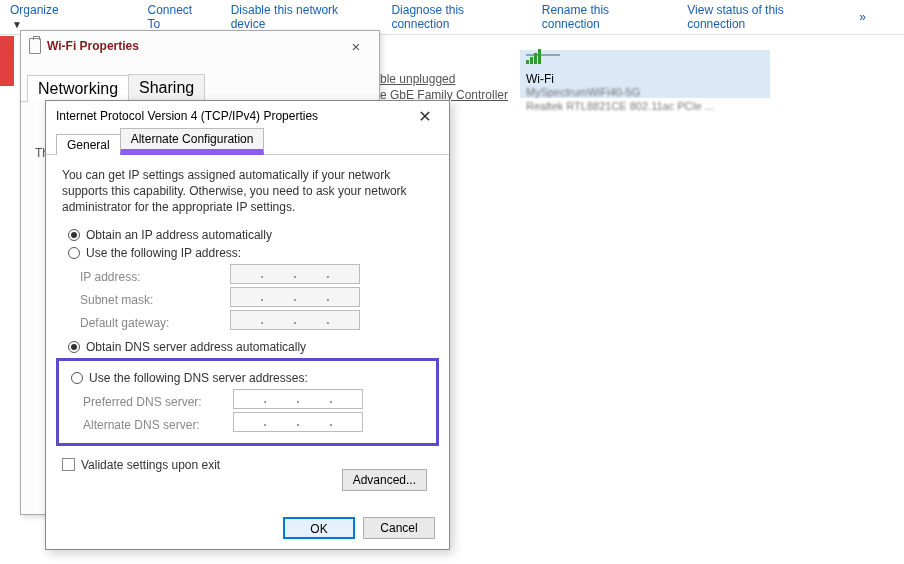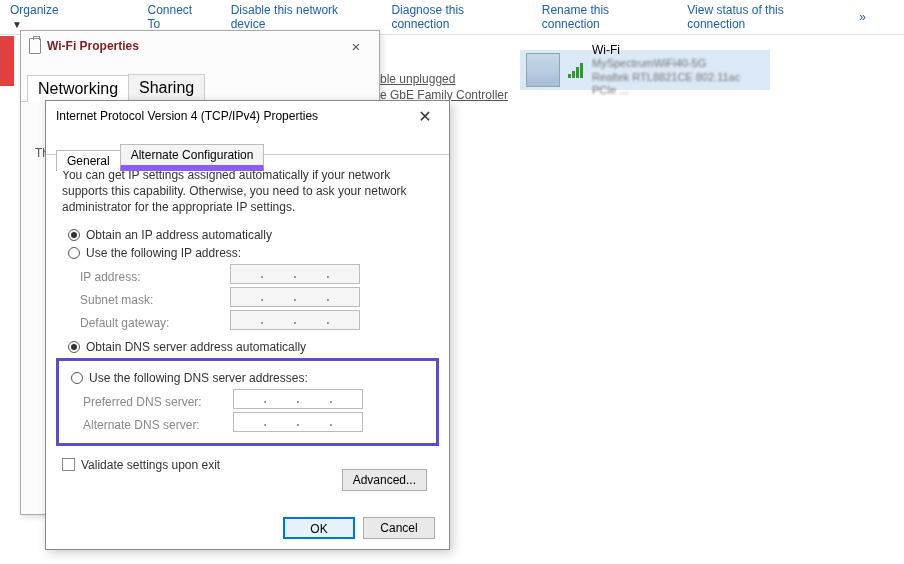--- a/index.html
+++ b/index.html
@@ -4,21 +4,21 @@
 <style>
 * { box-sizing: border-box; font-family: "Segoe UI", Tahoma, sans-serif; font-size: 12px; }
 body { margin: 0; background: #fff; width: 904px; height: 564px; position: relative; overflow: hidden; }
 
 
 .toolbar { position: absolute; top: 0; left: 0; right: 0; height: 35px; border-bottom: 1px solid #e0e0e0; display: flex; align-items: center; padding: 12px 10px; color: #1a5fb4; }
 .toolbar span { margin-right: 28px; cursor: default; }
 .toolbar .chev { font-size: 10px; margin-left: 2px; color: #333; }
 
 
-.wifi-card { position: absolute; top: 50px; left: 520px; width: 250px; height: 40px; background: #dbe8f6; display: flex; align-items: center; padding: 4px 6px; gap: 8px; }
+.wifi-card { position: absolute; top: 50px; left: 520px; width: 250px; height: 48px; background: #dbe8f6; display: flex; padding: 4px 6px; gap: 8px; flex-direction: column; }
 .wifi-card .monitor { width: 34px; height: 34px; background: linear-gradient(#c9d8ea,#a8bfd8); border: 1px solid #8aa; position: relative; }
 .wifi-card .bars { width: 16px; height: 16px; position: relative; }
 .wifi-card .bars span { position: absolute; bottom: 0; width: 3px; background: #2e9a2e; }
 .wifi-card .bars span:nth-child(1){left:0;height:4px}
 .wifi-card .bars span:nth-child(2){left:4px;height:7px}
 .wifi-card .bars span:nth-child(3){left:8px;height:11px}
 .wifi-card .bars span:nth-child(4){left:12px;height:15px}
 .wifi-card .txt { flex: 1; line-height: 1.2; }
 .wifi-card .txt .sub { color: #777; filter: blur(1.2px); font-size: 11px; }
 
@@ -36,21 +36,21 @@
 .dlg1 .tabs .tab { padding: 4px 10px; border: 1px solid #ccc; border-bottom: none; background: #fff; margin-right: -1px; position: relative; top: 1px; font-size: 16px; }
 .dlg1 .tabs .tab.inactive { background: #f2f2f2; border-bottom: 1px solid #ccc; }
 .dlg1 .body { padding: 14px; color: #333; }
 
 
 .dlg2 { position: absolute; left: 45px; top: 100px; width: 405px; height: 450px; background: #fff; border: 1px solid #888; box-shadow: 3px 3px 10px rgba(0,0,0,0.2); }
 .dlg2 .titlebar { height: 30px; display: flex; align-items: center; padding: 0 10px; font-size: 12px; }
 .dlg2 .titlebar .title { flex: 1; }
 .dlg2 .titlebar .close { width: 28px; text-align: center; font-size: 16px; color: #333; }
 .dlg2 .tabrow { display: flex; padding-left: 10px; border-bottom: 1px solid #ccc; height: 24px; align-items: flex-end; }
-.dlg2 .tabrow .tab { padding: 3px 10px; border: 1px solid #bbb; border-bottom: none; background: #fff; margin-right: -1px; position: relative; top: 17px; }
+.dlg2 .tabrow .tab { padding: 3px 10px; border: 1px solid #bbb; border-bottom: none; background: #fff; margin-right: -1px; position: relative; top: 1px; }
 .dlg2 .tabrow .tab.inactive { background: #f4f4f4; border-bottom: 6px solid #8b5cf6; }
 .dlg2 .content { padding: 12px 16px; color: #333; }
 .dlg2 .desc { line-height: 1.35; margin-bottom: 12px; }
 .radio-row { display: flex; align-items: center; margin: 4px 0 4px 6px; }
 .radio { width: 12px; height: 12px; border: 1px solid #555; border-radius: 50%; margin-right: 6px; position: relative; flex-shrink: 0; }
 .radio.sel::after { content: ""; position: absolute; top: 2px; left: 2px; width: 6px; height: 6px; background: #333; border-radius: 50%; }
 .field-row { display: flex; align-items: flex-end; margin: 3px 0 3px 18px; }
 .field-row .lbl { width: 150px; color: #888; }
 .ip-input { width: 130px; height: 20px; border: 1px solid #bbb; background: #fff; display: flex; align-items: center; justify-content: space-evenly; color: #888; }
 .ip-input.disabled { background: #f5f5f5; }

